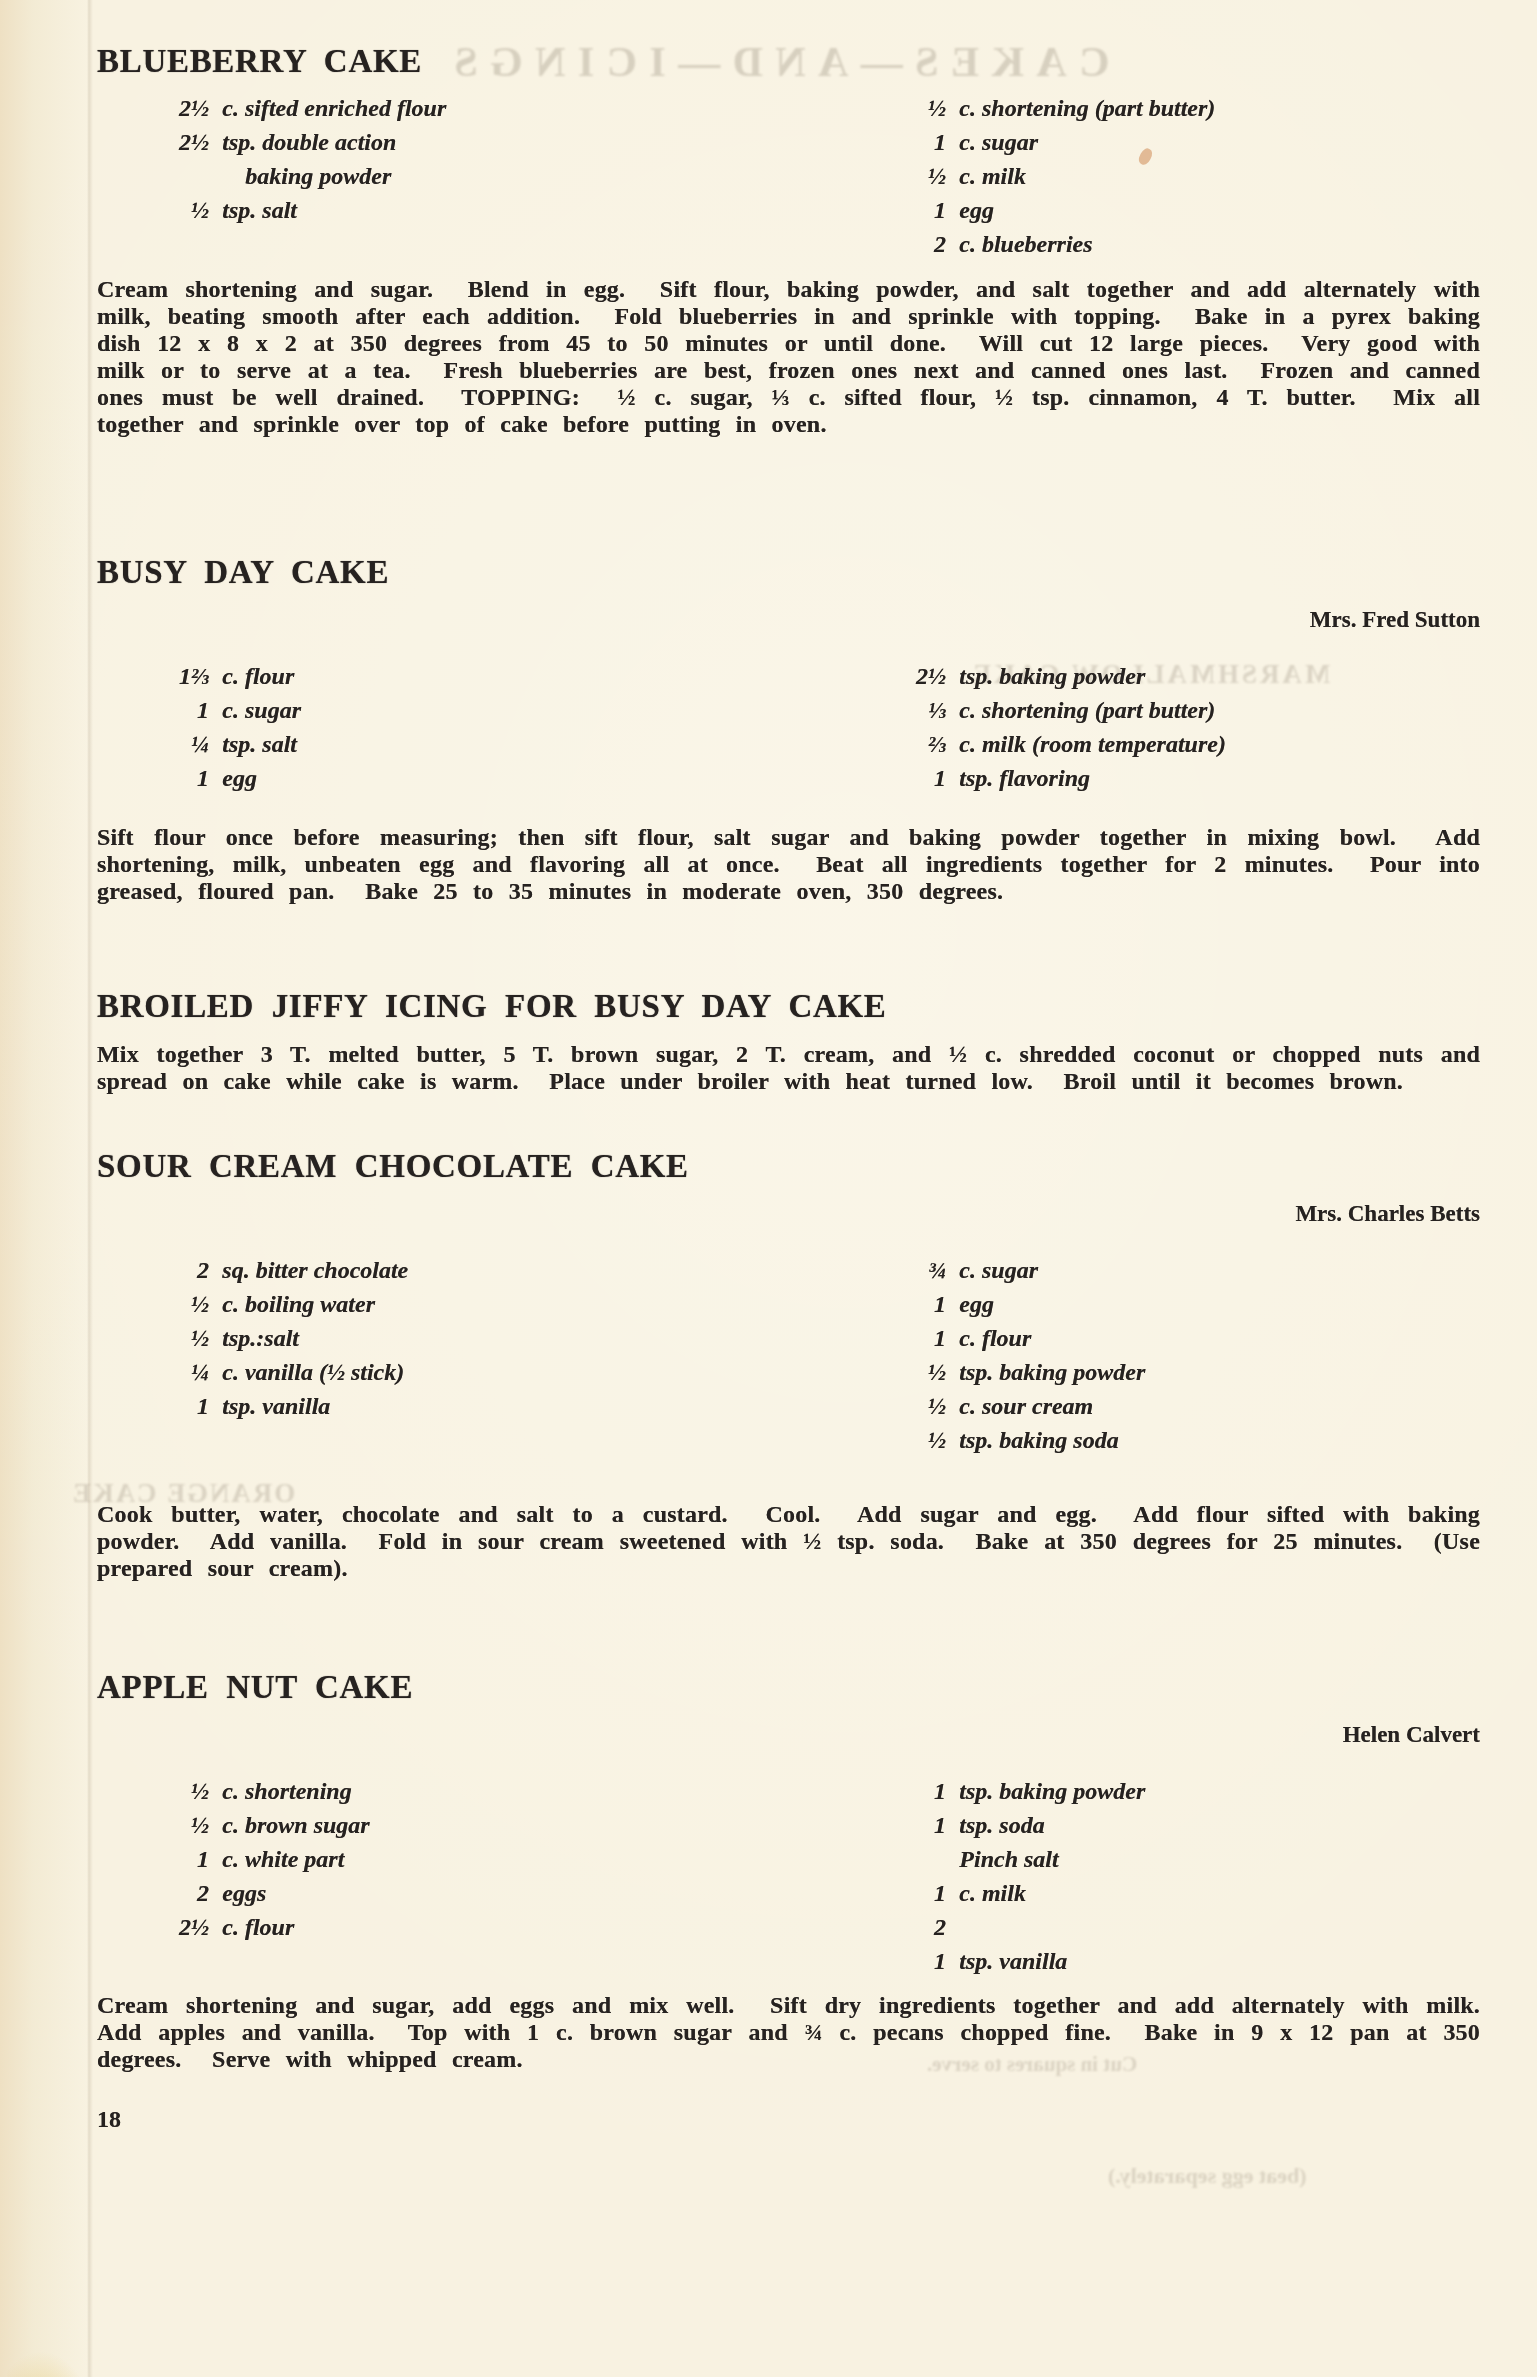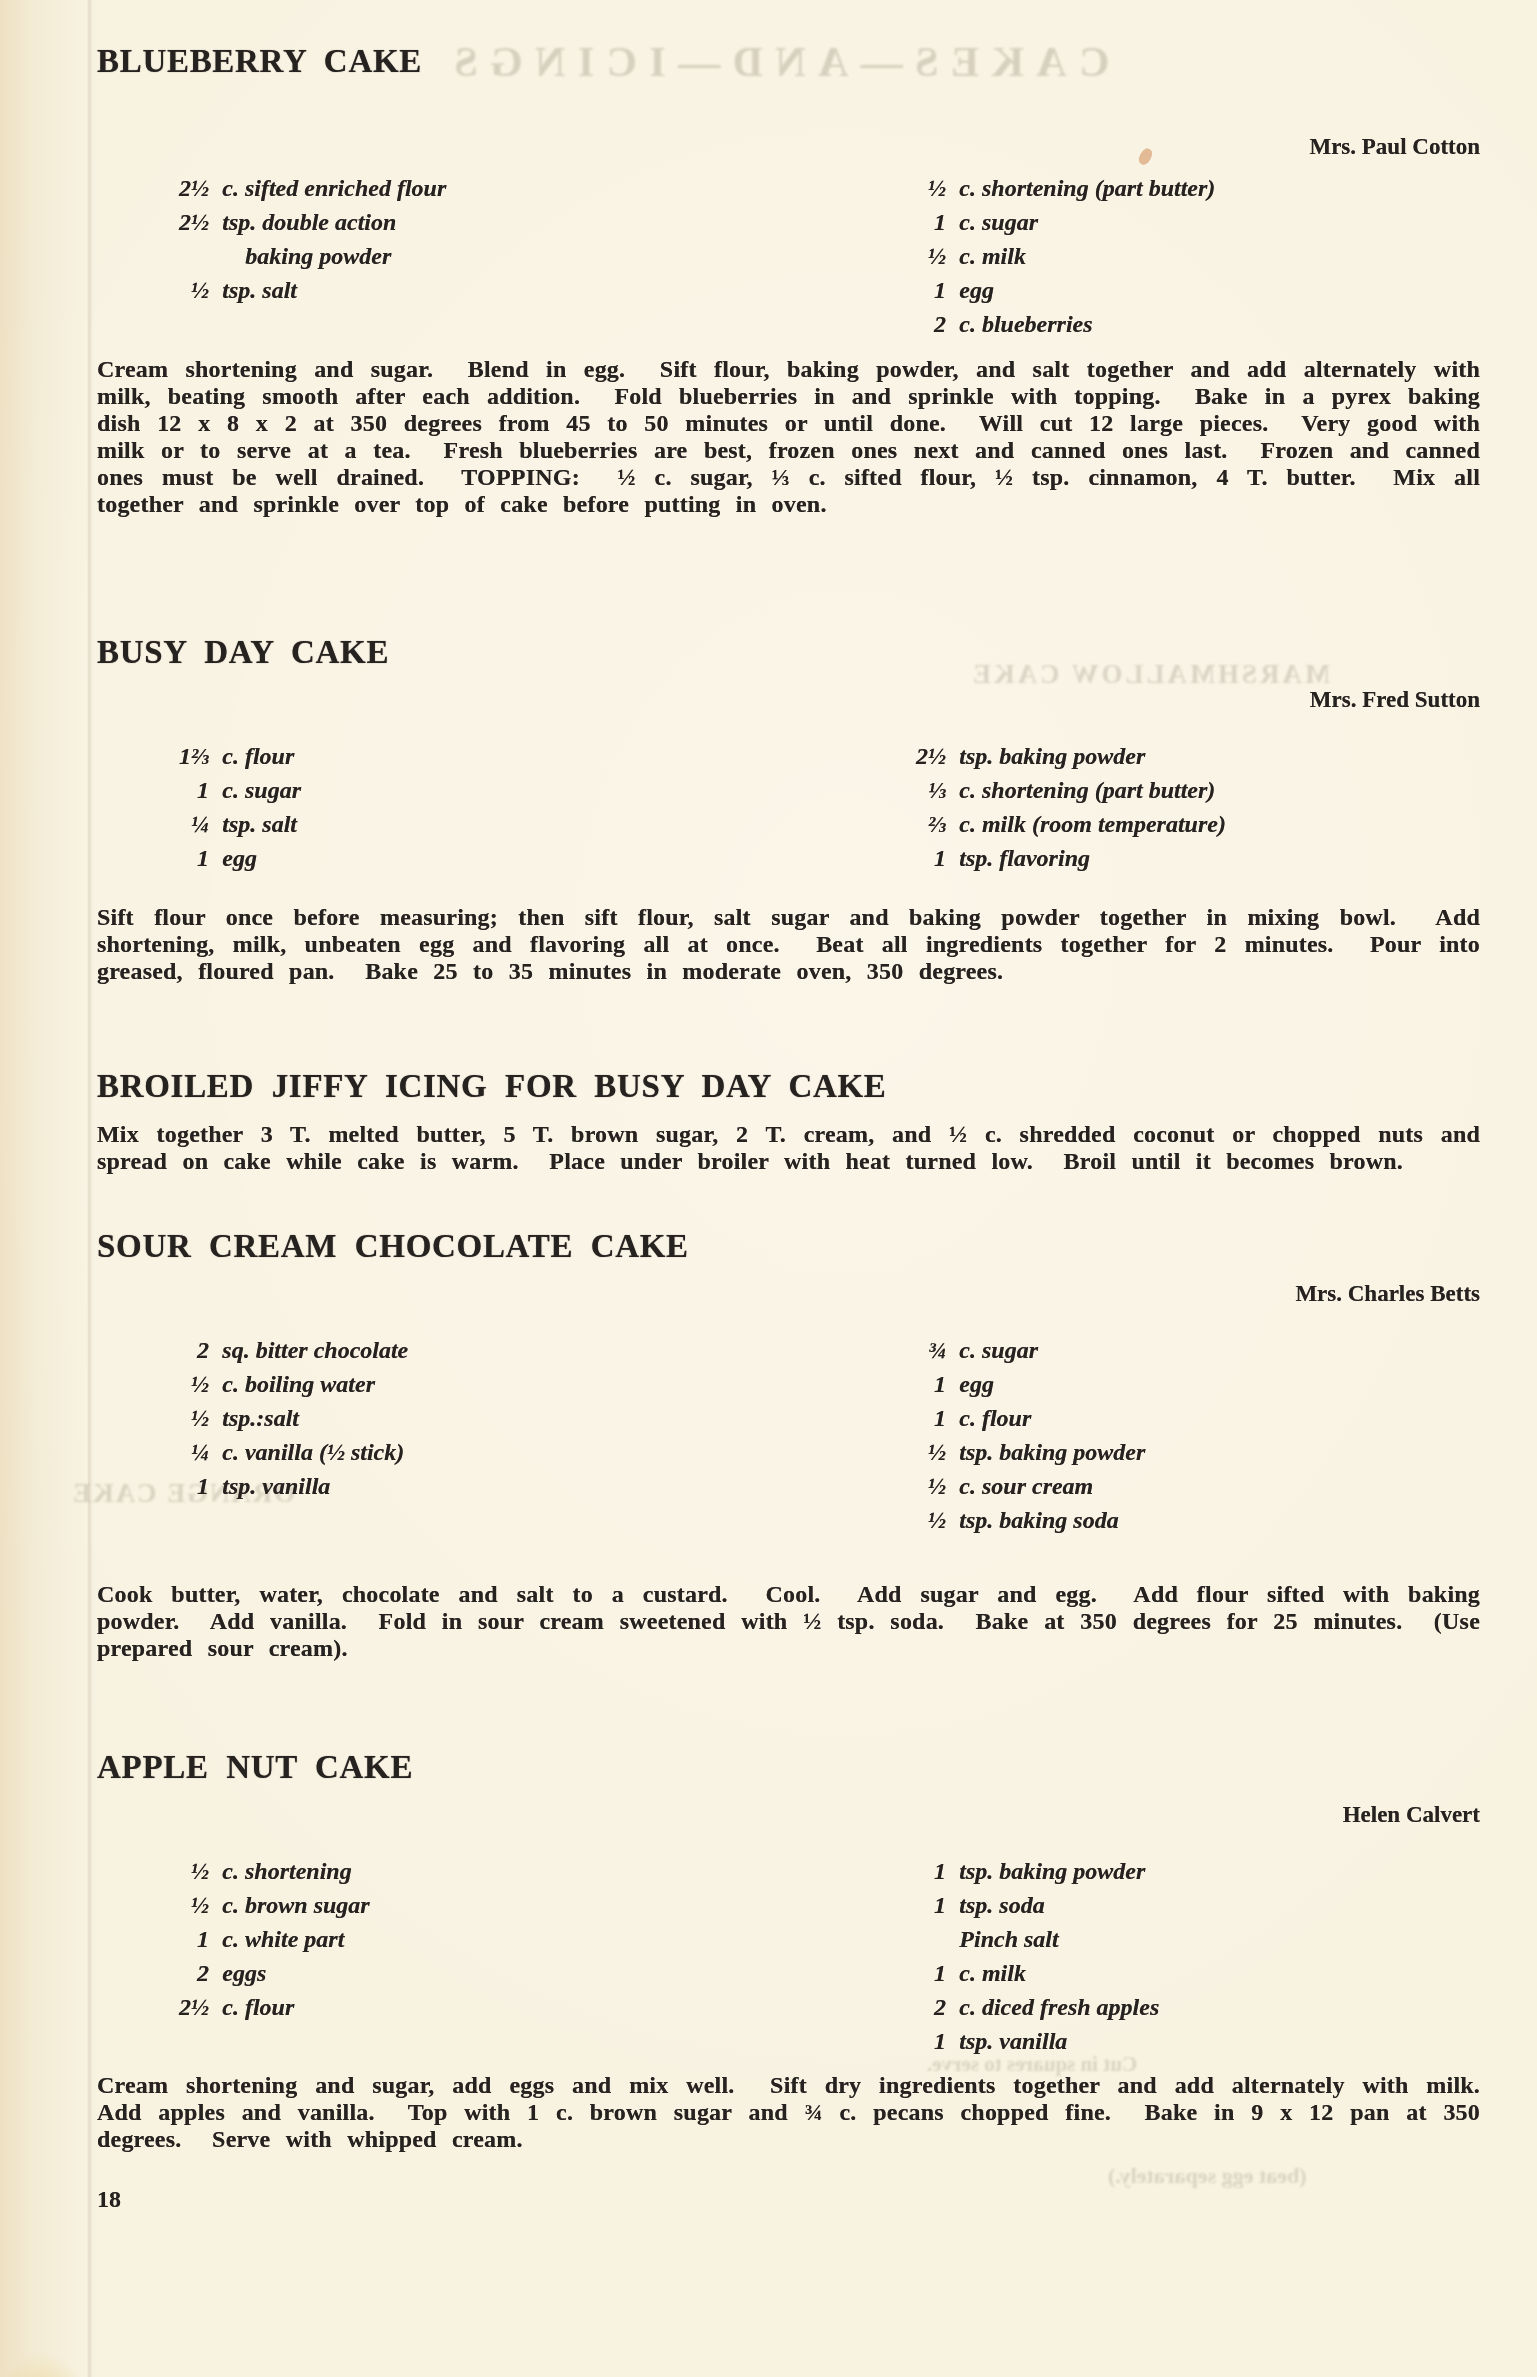--- a/index.html
+++ b/index.html
@@ -111,21 +111,20 @@
   <div class="ghost g2">MARSHMALLOW CAKE</div>
   <div class="ghost g3">ORANGE CAKE</div>
   <div class="ghost g4">(beat egg separately.)</div>
   <div class="ghost g5">Cut in squares to serve.</div>
   <div class="smudge smudge-a"></div>
 
   <div class="tick"></div>
 
   <section class="recipe r1">
     <h2 class="title">BLUEBERRY CAKE</h2>
-    <div class="attribution">Mrs. Paul Cotton</div>
     <div class="ingredients">
       <div class="ing-col left">
           <div class="ing-row">
             <span class="amt">2½</span>
             <span class="item">c. sifted enriched flour</span>
           </div>
           <div class="ing-row">
             <span class="amt">2½</span>
             <span class="item">tsp. double action</span>
           </div>
@@ -307,21 +306,20 @@
           <div class="ing-row">
             <span class="amt"></span>
             <span class="item">Pinch salt</span>
           </div>
           <div class="ing-row">
             <span class="amt">1</span>
             <span class="item">c. milk</span>
           </div>
           <div class="ing-row">
             <span class="amt">2</span>
-            <span class="item">c. diced fresh apples</span>
           </div>
           <div class="ing-row">
             <span class="amt">1</span>
             <span class="item">tsp. vanilla</span>
           </div>
         </div>
     </div>
     <p class="instructions">Cream shortening and sugar, add eggs and mix well.  Sift dry ingredients together and add alternately with milk.  Add apples and vanilla.  Top with 1 c. brown sugar and ¾ c. pecans chopped fine.  Bake in 9 x 12 pan at 350 degrees.  Serve with whipped cream.</p>
   </section>
 

